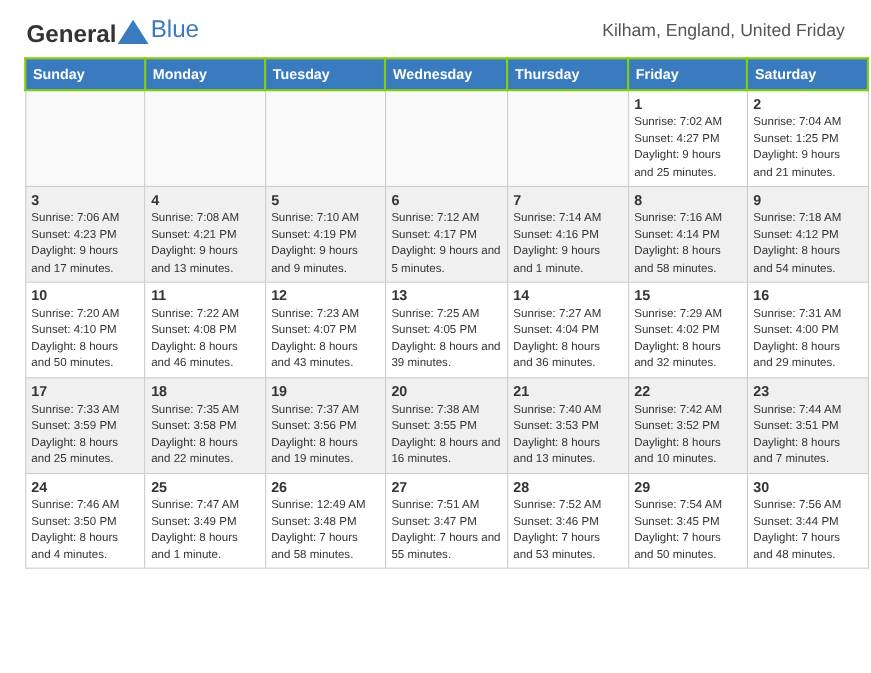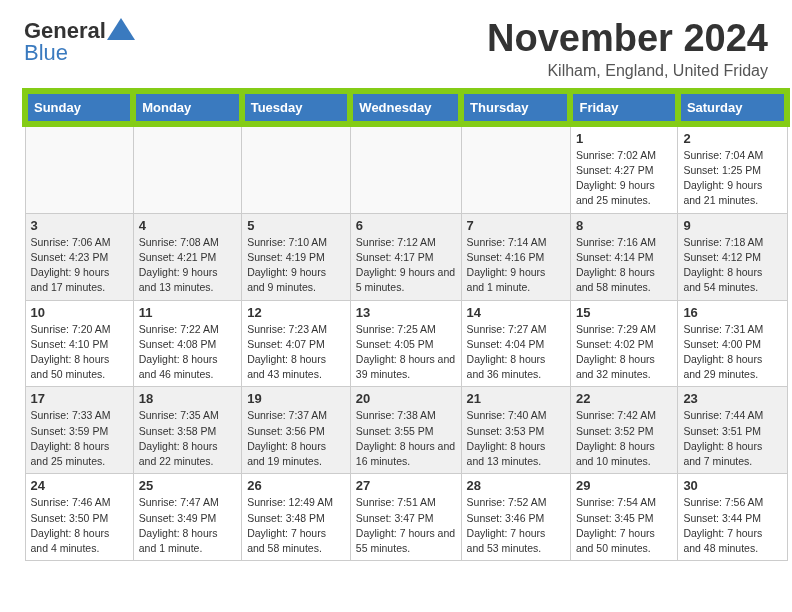--- a/index.html
+++ b/index.html
@@ -1,27 +1,27 @@
 <!DOCTYPE html>
 <html><head>
   <meta charset="utf-8">
   <style>
     * { box-sizing: border-box; margin: 0; padding: 0; }
     body { font-family: Arial, sans-serif; background: #fff; width: 792px; min-height: 612px; }
     .header { display: flex; align-items: flex-start; justify-content: space-between; padding: 18px 24px 8px 24px; }
-    .logo { display: flex; flex-direction: column; align-items: flex-start; }
+    .logo { display: flex; flex-direction: row; align-items: flex-start; }
     .logo-text { display: flex; align-items: center; }
     .logo-general { font-size: 22px; font-weight: bold; color: #333; }
     .logo-blue { font-size: 22px; font-weight: normal; color: #3a7abf; }
     .title-block { text-align: right; }
     .month-title { font-size: 38px; font-weight: bold; color: #333; line-height: 1.1; }
     .location { font-size: 16px; color: #555; margin-top: 2px; }
     .calendar { width: 100%; border-collapse: collapse; margin: 0 10px; }
     .calendar-wrap { padding: 0 12px 12px 12px; }
-    .day-header { background: #3a7abf; color: #fff; font-size: 13px; font-weight: bold; text-align: left; padding: 6px 6px; border: 6px solid #84cc16; }
+    .day-header { background: #3a7abf; color: #fff; font-size: 13px; font-weight: bold; text-align: left; padding: 6px 6px; border: 2px solid #84cc16; }
     .day-cell { vertical-align: top; border: 1px solid #ccc; padding: 4px 5px; font-size: 11px; color: #333; width: 113px; min-height: 80px; background: #fff; }
     .day-cell.empty { background: #f9f9f9; }
     .day-cell.shaded { background: #f0f0f0; }
     .day-num { font-size: 13px; font-weight: bold; margin-bottom: 2px; }
     .day-info { font-size: 10.5px; color: #333; line-height: 1.45; }
     tr:nth-child(odd) .day-cell:not(.day-header) { }
   </style>
 </head>
 <body>
 
@@ -33,21 +33,20 @@
         <svg width="30" height="26" viewBox="0 0 30 26">
           <polygon points="14,0 28,22 0,22" fill="#3a7abf"></polygon>
         </svg>
       </span>
     </div>
     <div style="margin-top:-4px;">
       <span class="logo-blue">Blue</span>
     </div>
   </div>
   <div class="title-block">
-    <div class="month-title">November 2024</div>
     <div class="location">Kilham, England, United Friday</div>
   </div>
 </div>
 
 <div class="calendar-wrap">
   <table class="calendar">
     <thead>
       <tr>
       <th class="day-header">Sunday</th>
           <th class="day-header">Monday</th>

